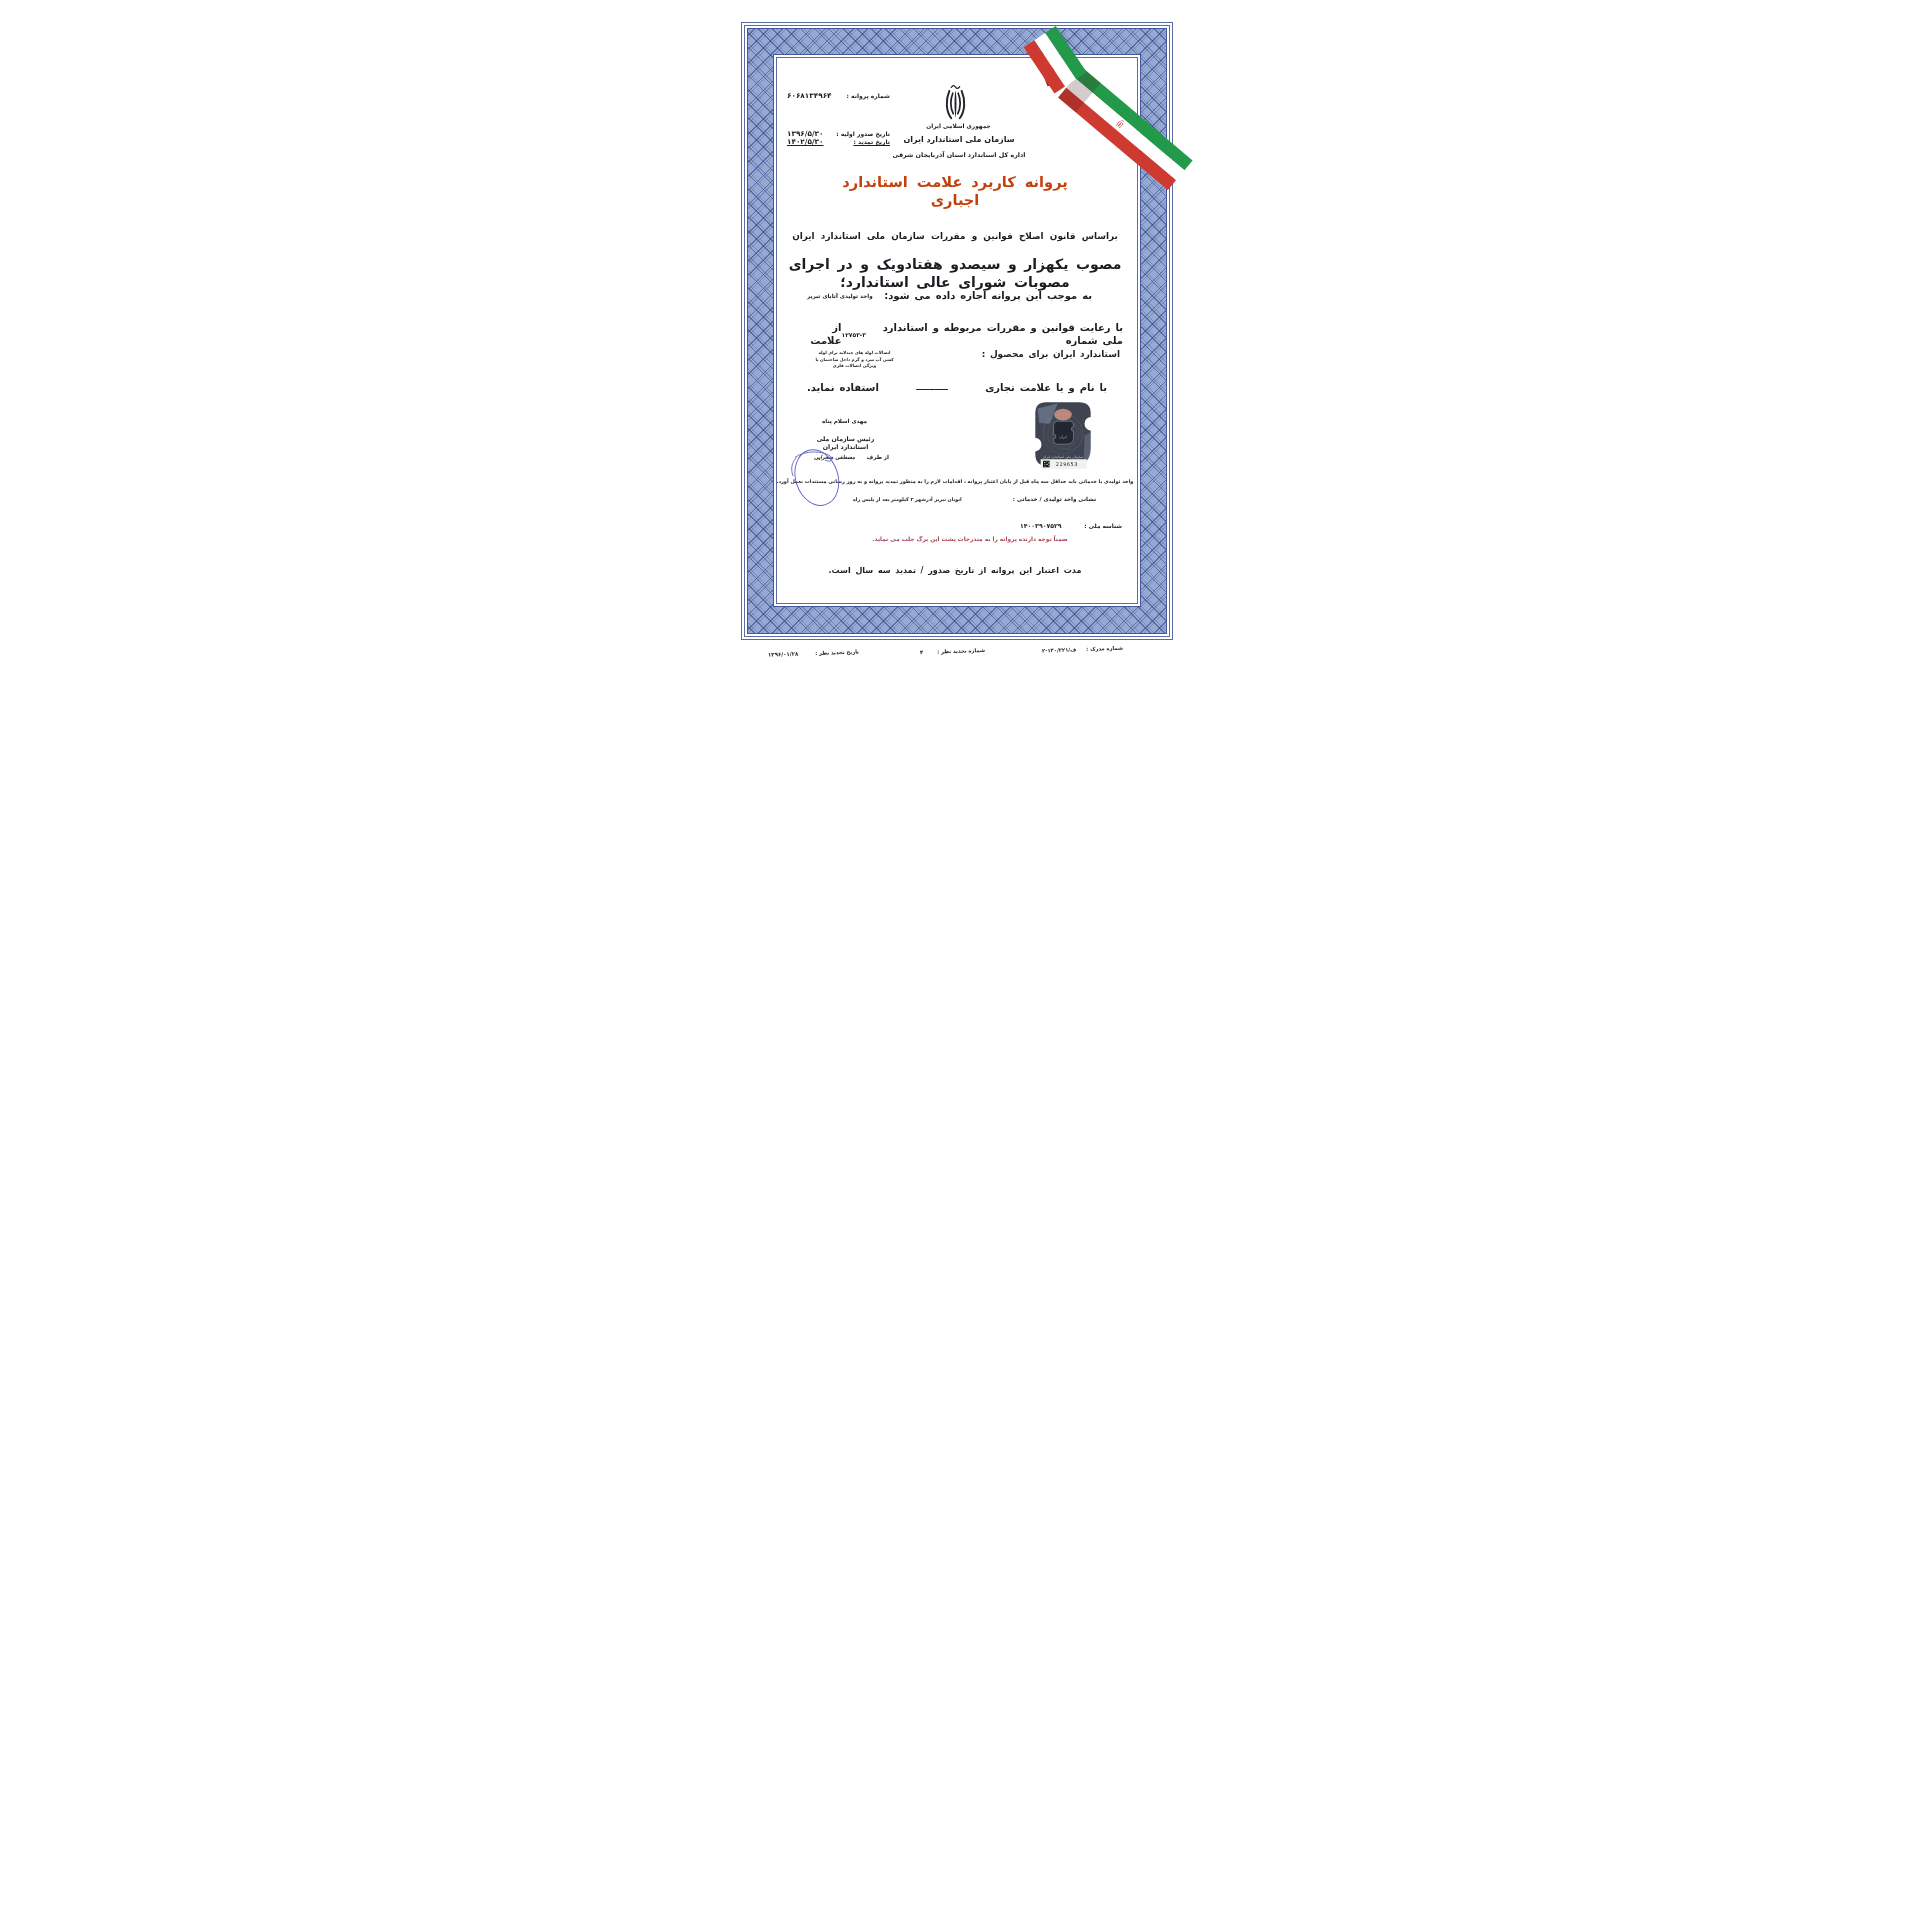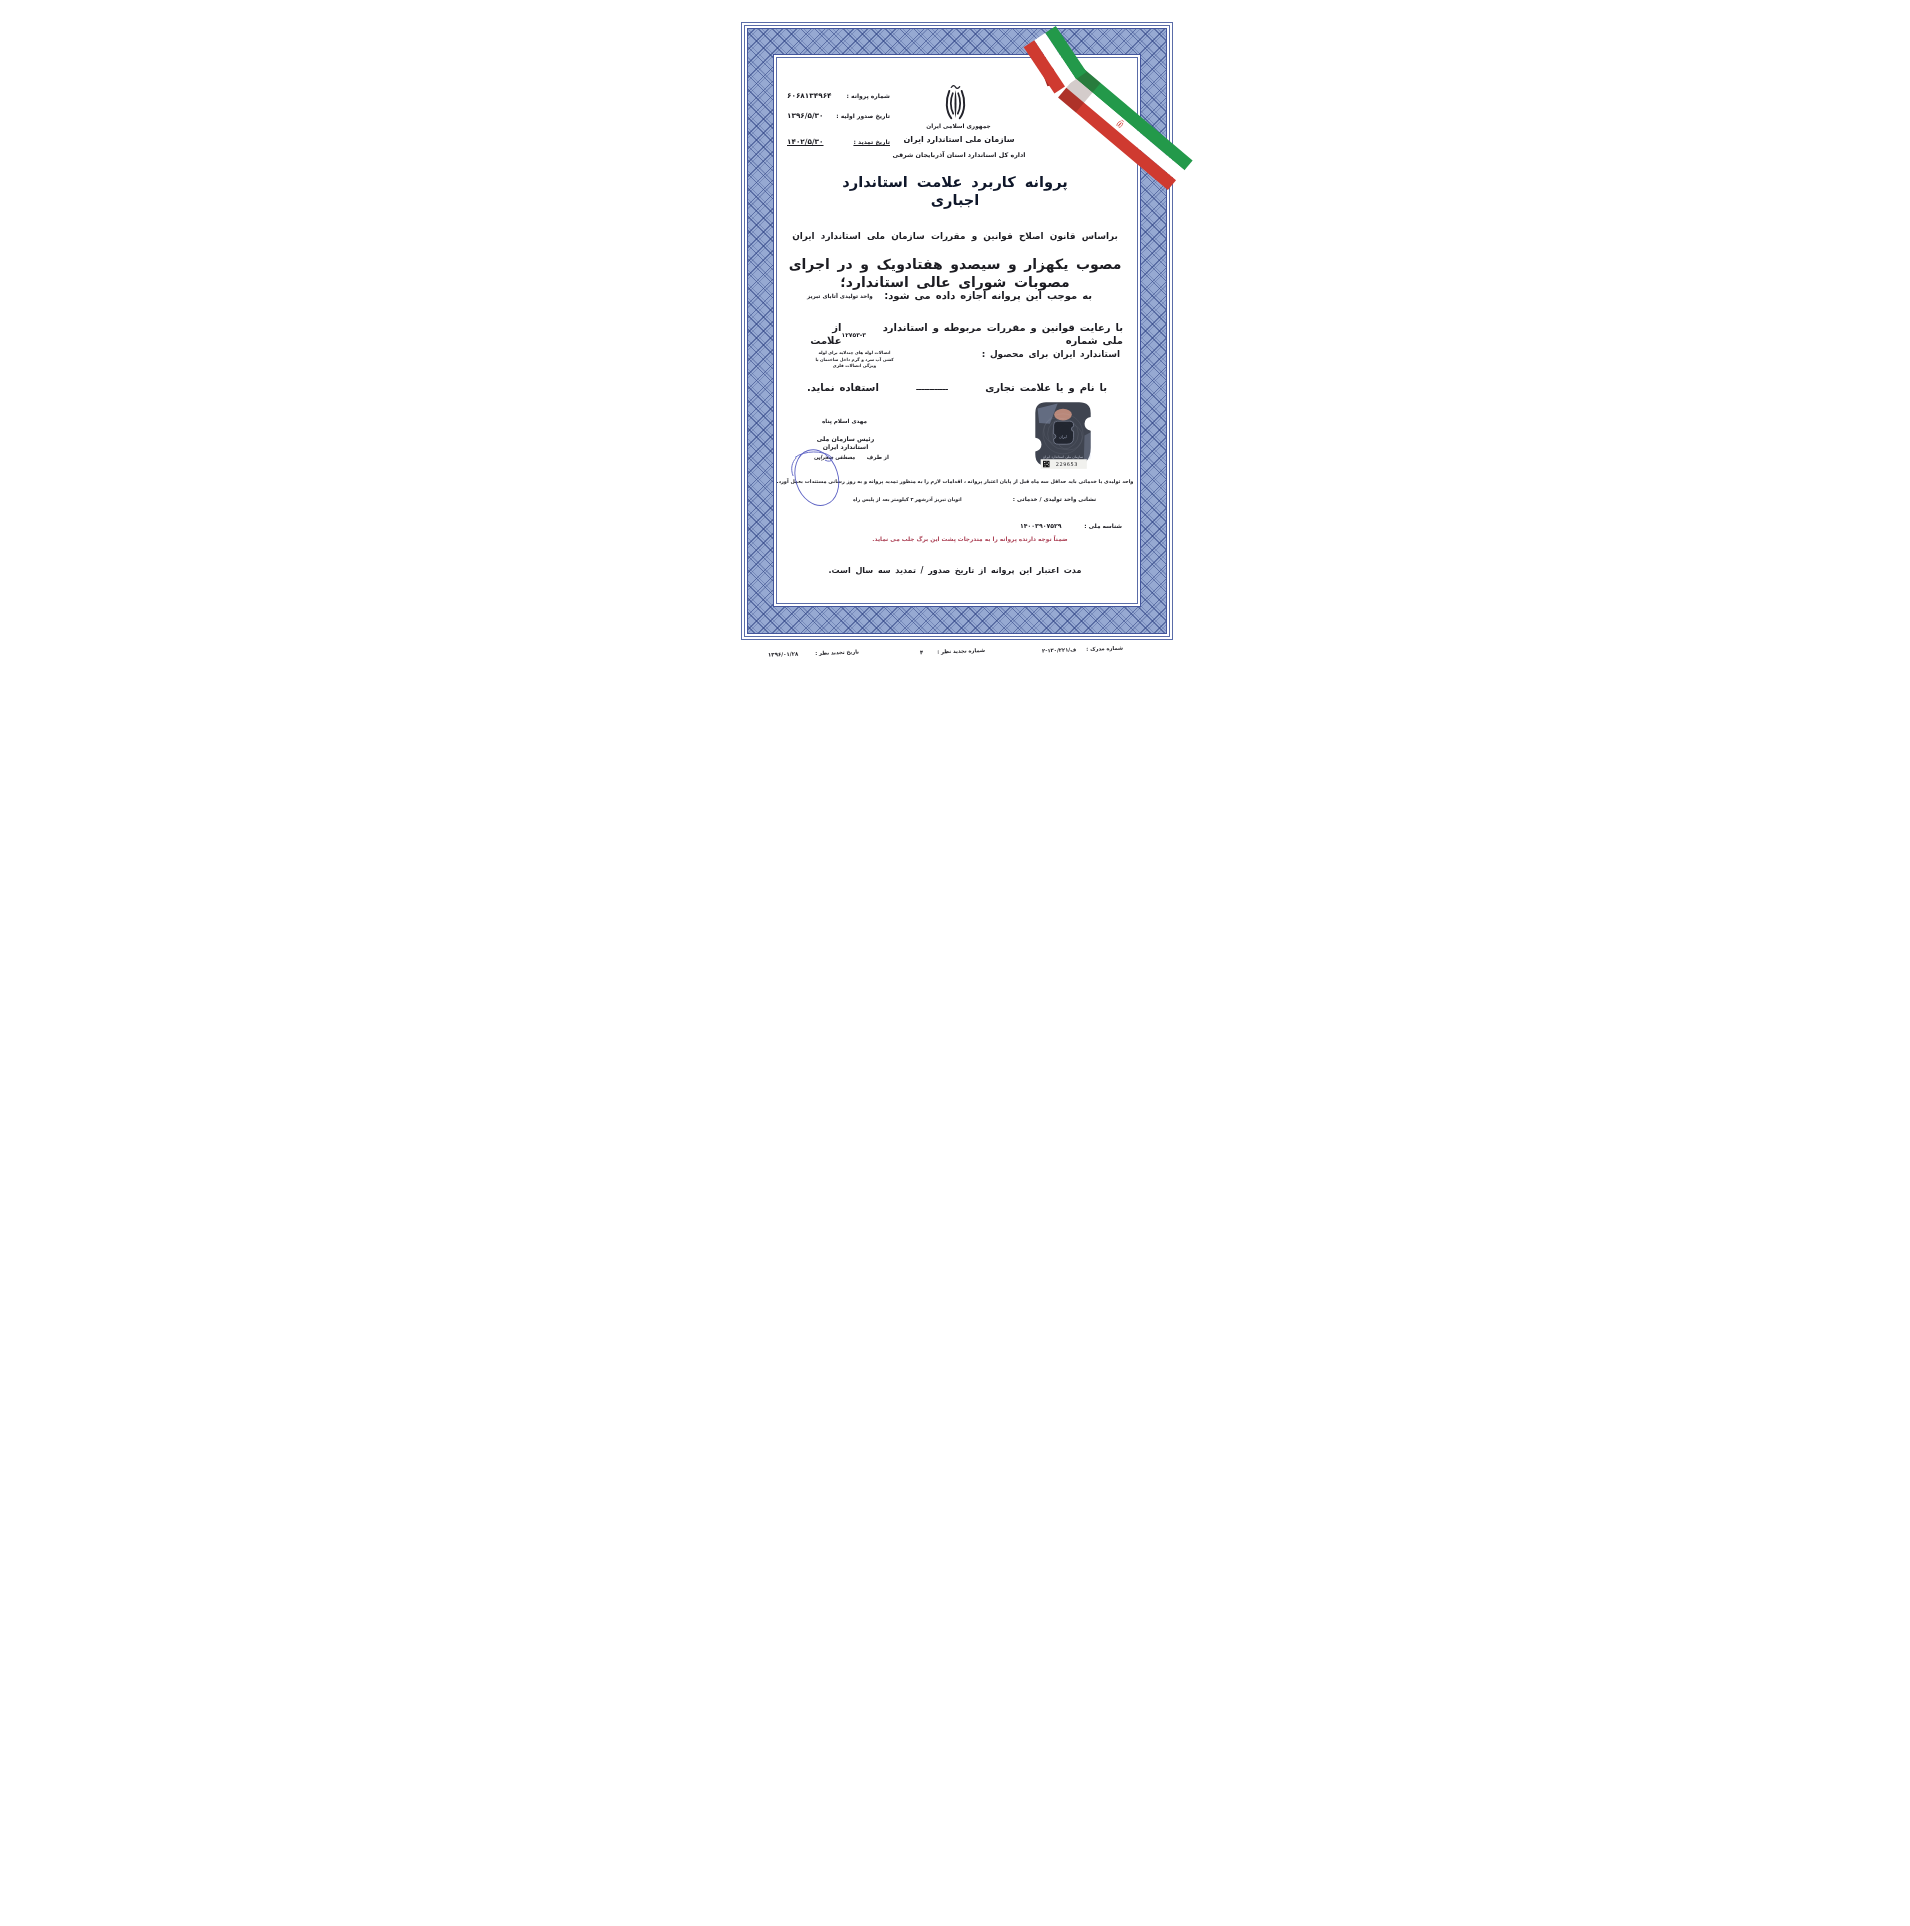--- a/index.html
+++ b/index.html
@@ -35,21 +35,21 @@
   .row{display:flex;justify-content:space-between;align-items:baseline;direction:rtl;}
   .big{font-size:10px;word-spacing:1.5px;}
   .lay2{z-index:2;}
   .lay3{z-index:3;}
   .lay4{z-index:4;}
 
   .meta-row{position:absolute;left:71px;width:103px;display:flex;justify-content:space-between;align-items:baseline;margin-top:6px;}
   .meta-label{font-size:6px;font-weight:700;}
   .meta-value{font-size:7.3px;font-weight:700;}
 
-  .title{color:#0f172a;font-size:14.6px;word-spacing:3.9px;font-weight:700;}
+  .title{color:#c2410c;font-size:14.6px;word-spacing:3.9px;font-weight:700;}
   .red-note{color:#ad4458;}
   .dash-blank{display:inline-block;font-weight:700;letter-spacing:0;}
   .handwritten{font-style:italic;}
   svg{display:block;}
 </style>
 </head>
 <body>
 
 <div class="page">
 
@@ -76,21 +76,21 @@
       <path d="M-4,-7 C-7,-2.5 -7,2.5 -4,7" stroke="#cf3a30" stroke-width="1.8" fill="none" stroke-linecap="round"></path>
       <path d="M4,-7 C7,-2.5 7,2.5 4,7" stroke="#cf3a30" stroke-width="1.8" fill="none" stroke-linecap="round"></path>
       <path d="M-3,-11.5 Q0,-14 3,-11.5" stroke="#cf3a30" stroke-width="1.4" fill="none" stroke-linecap="round"></path>
     </g>
   </svg>
 
   <div class="meta-row lay2" style="top:85px;">
     <span class="meta-label">شماره پروانه :</span>
     <span class="meta-value">۶۰۶۸۱۳۴۹۶۴</span>
   </div>
-  <div class="meta-row lay2" style="top:105px;">
+  <div class="meta-row lay2" style="top:123px;">
     <span class="meta-label">تاریخ صدور اولیه :</span>
     <span class="meta-value">۱۳۹۶/۵/۳۰</span>
   </div>
   <div class="meta-row lay2" style="top:131px;text-decoration:underline;">
     <span class="meta-label">تاریخ تمدید :</span>
     <span class="meta-value">۱۴۰۲/۵/۳۰</span>
   </div>
 
   <svg class="lay2" style="position:absolute;left:227px;top:84px;" width="25" height="37" viewBox="0 0 64 96">
     <path d="M21,9 C25,3 29,3 32,8 C35,13 39,13 43,7" stroke="#23232b" stroke-width="3.2" fill="none" stroke-linecap="round"></path>

